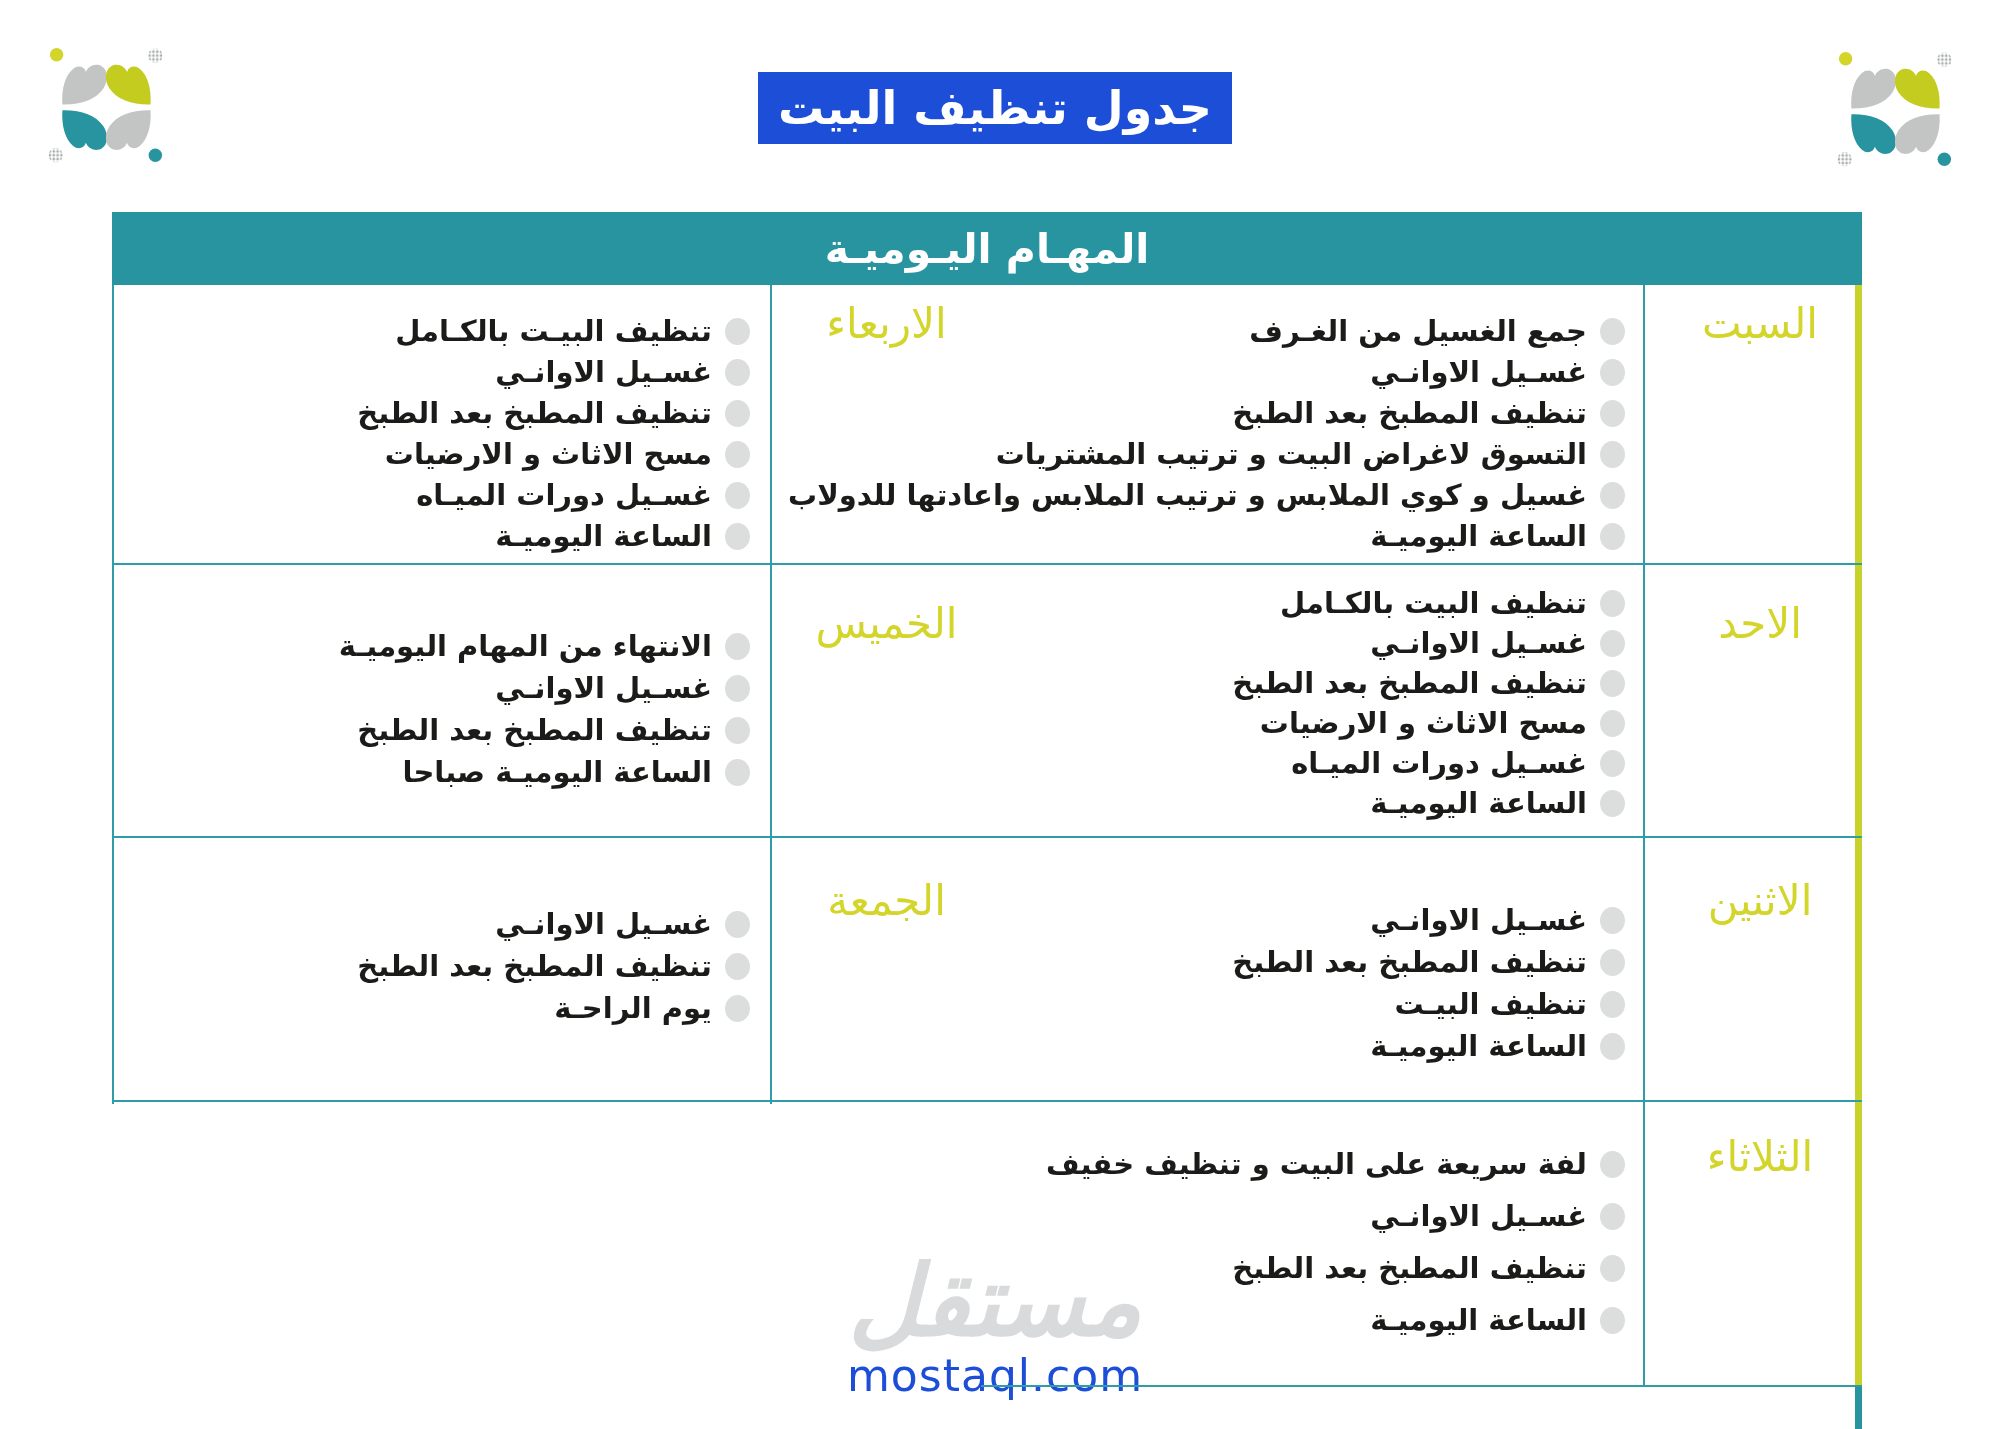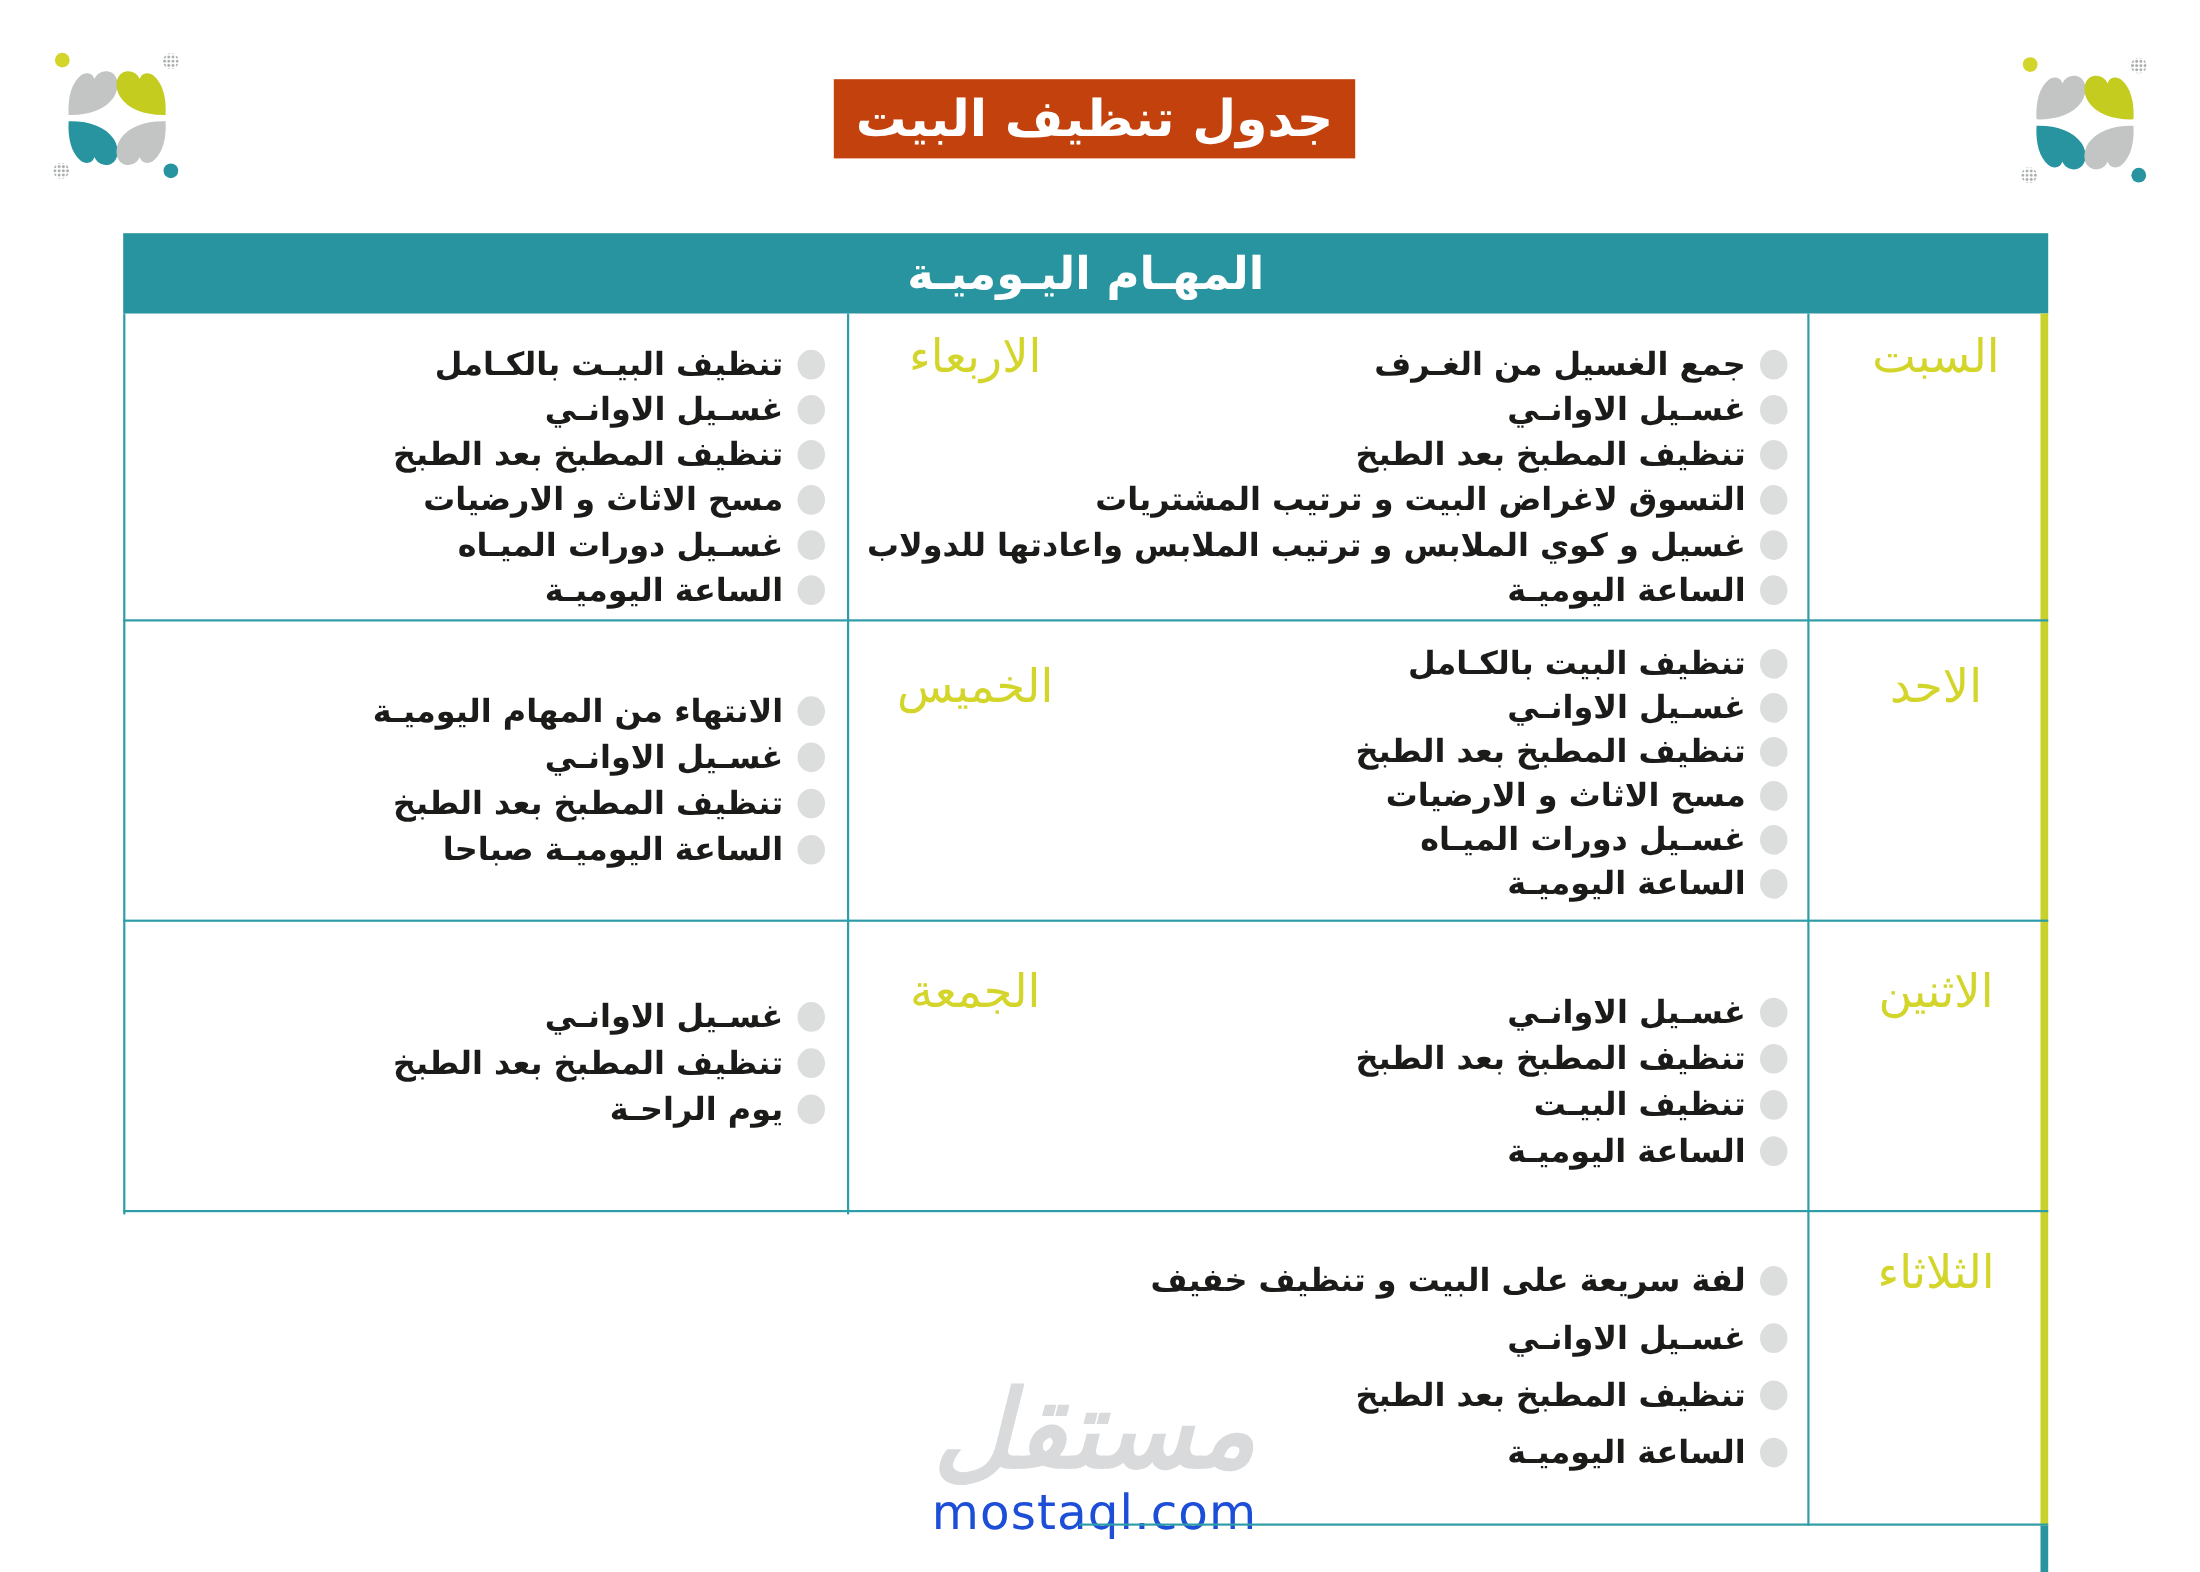--- a/index.html
+++ b/index.html
@@ -3,21 +3,21 @@
 <meta charset="utf-8">
 <style>
   html,body{margin:0;padding:0;background:#ffffff;}
   .page{
     position:relative;width:2000px;height:1429px;background:#ffffff;overflow:hidden;
     font-family:"DejaVu Sans","Liberation Sans",sans-serif;direction:rtl;
   }
   
   .banner{
     position:absolute;left:758px;top:72px;width:474px;height:72px;
-    background:#c2410c;color:#ffffff;font-weight:bold;font-size:46px;
+    background:#1d4ed8;color:#ffffff;font-weight:bold;font-size:46px;
     display:flex;align-items:center;justify-content:center;
   }
   
   .logo{position:absolute;width:115px;height:125px;}
   .logo-left{left:48px;top:42px;}
   .logo-right{left:1837px;top:46px;}
   
   .watermark{
     position:absolute;left:830px;top:1252px;width:330px;text-align:center;
     color:#d9dadb;z-index:0;line-height:1;

